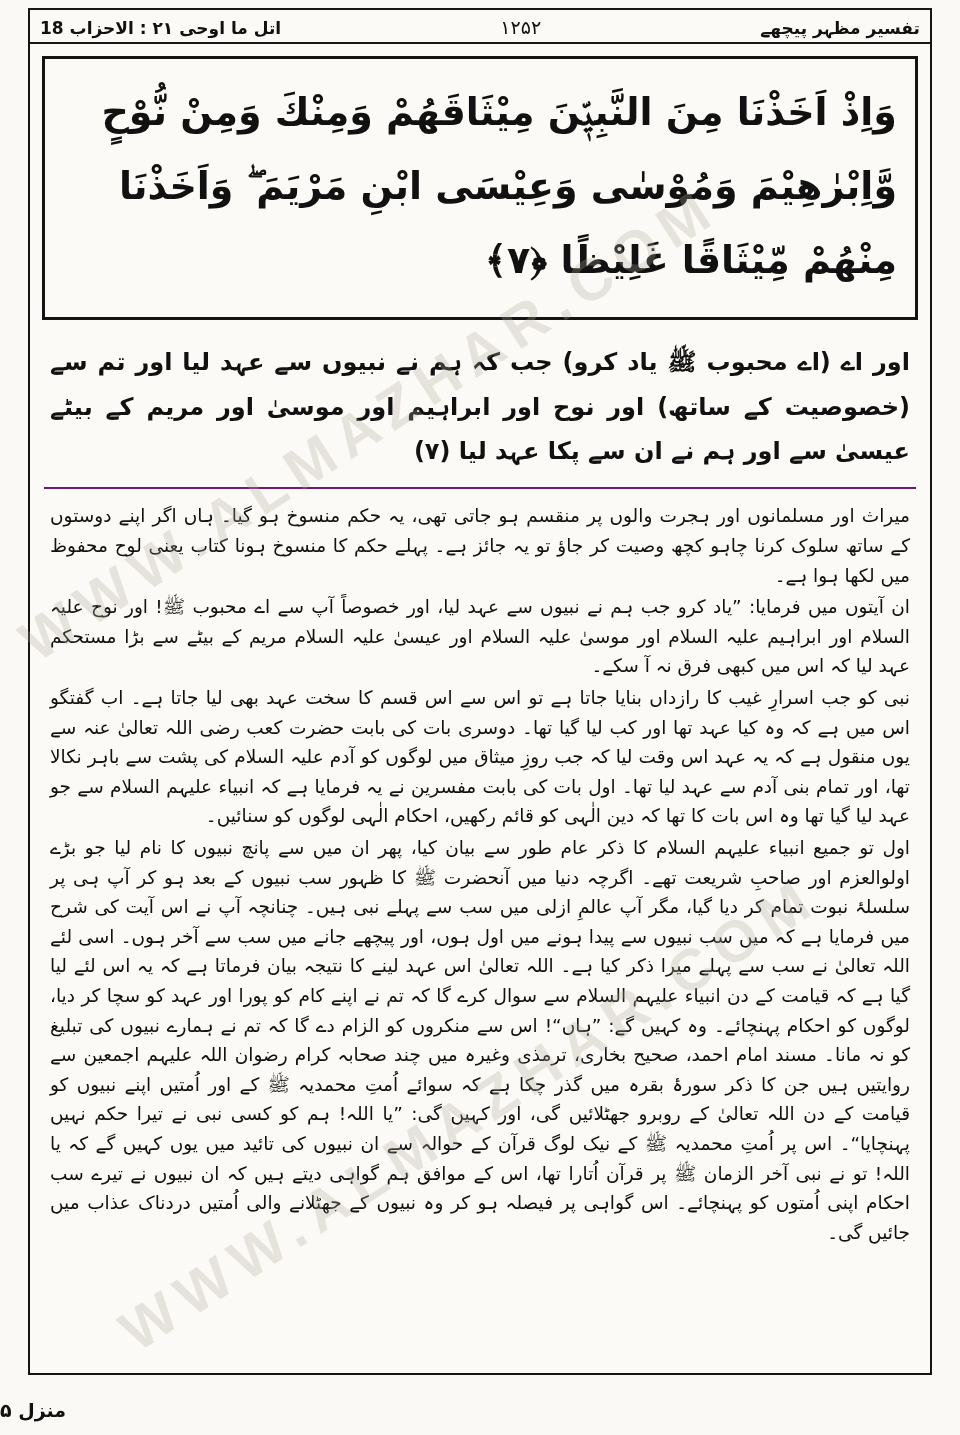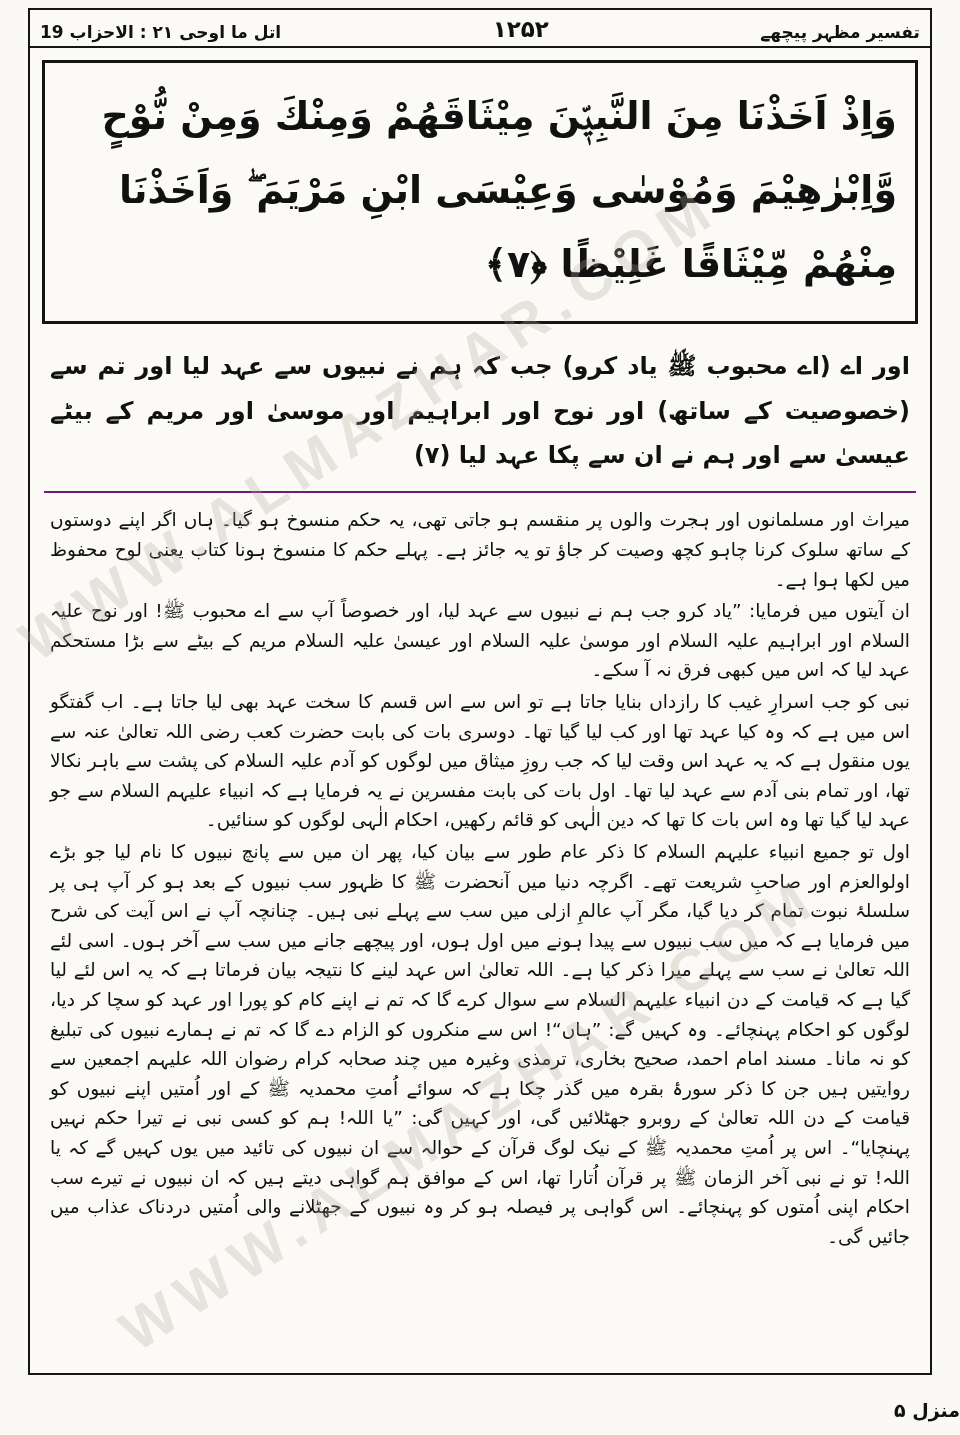--- a/index.html
+++ b/index.html
@@ -32,22 +32,22 @@
     justify-content: space-between;
     padding: 6px 10px 4px 10px;
     border-bottom: 2px solid #161616;
   }
   .header .side-title {
     font-size: 17px;
     font-weight: bold;
     white-space: nowrap;
   }
   .header .page-number {
-    font-size: 23px;
-    font-weight: bold;
+    font-size: 19px;
+    font-weight: normal;
     letter-spacing: 2px;
   }
 
   
   .verse-box {
     margin: 12px 12px 10px 12px;
     border: 3px solid #141414;
     padding: 16px 18px 20px 18px;
     text-align: right;
     background: #fbfaf6;
@@ -80,21 +80,21 @@
     direction: rtl;
     position: relative;
     z-index: 1;
   }
   .commentary p { margin-bottom: 2px; text-align: justify; }
 
   
   .footer {
     position: absolute;
     left: 0; right: 0; bottom: 14px;
-    text-align: right;
+    text-align: left;
     font-size: 19px;
     font-weight: bold;
   }
 
   
   .watermark {
     position: absolute;
     font-size: 58px;
     font-weight: bold;
     letter-spacing: 10px;
@@ -114,21 +114,21 @@
 <div class="page">
 
   <span class="watermark wm1">WWW.ALMAZHAR.COM</span>
   <span class="watermark wm2">WWW.ALMAZHAR.COM</span>
 
   <div class="frame">
 
     <div class="header">
       <span class="side-title">تفسیر مظہر پیچھے</span>
       <span class="page-number">۱۲۵۲</span>
-      <span class="side-title">اتل ما اوحی ۲۱ : الاحزاب 19</span>
+      <span class="side-title">اتل ما اوحی ۲۱ : الاحزاب 18</span>
     </div>
 
     <div class="verse-box">
       <div class="verse-text">وَاِذْ اَخَذْنَا مِنَ النَّبِیّٖنَ مِیْثَاقَهُمْ وَمِنْكَ وَمِنْ نُّوْحٍ وَّاِبْرٰهِیْمَ وَمُوْسٰی وَعِیْسَی ابْنِ مَرْیَمَ ۖ وَاَخَذْنَا مِنْهُمْ مِّیْثَاقًا غَلِیْظًا ﴿۷﴾</div>
     </div>
 
     <div class="translation">اور اے (اے محبوب ﷺ یاد کرو) جب کہ ہم نے نبیوں سے عہد لیا اور تم سے (خصوصیت کے ساتھ) اور نوح اور ابراہیم اور موسیٰ اور مریم کے بیٹے عیسیٰ سے اور ہم نے ان سے پکا عہد لیا (۷)</div>
 
     <div class="commentary">
       <p>میراث اور مسلمانوں اور ہجرت والوں پر منقسم ہو جاتی تھی، یہ حکم منسوخ ہو گیا۔ ہاں اگر اپنے دوستوں کے ساتھ سلوک کرنا چاہو کچھ وصیت کر جاؤ تو یہ جائز ہے۔ پہلے حکم کا منسوخ ہونا کتاب یعنی لوح محفوظ میں لکھا ہوا ہے۔</p>

